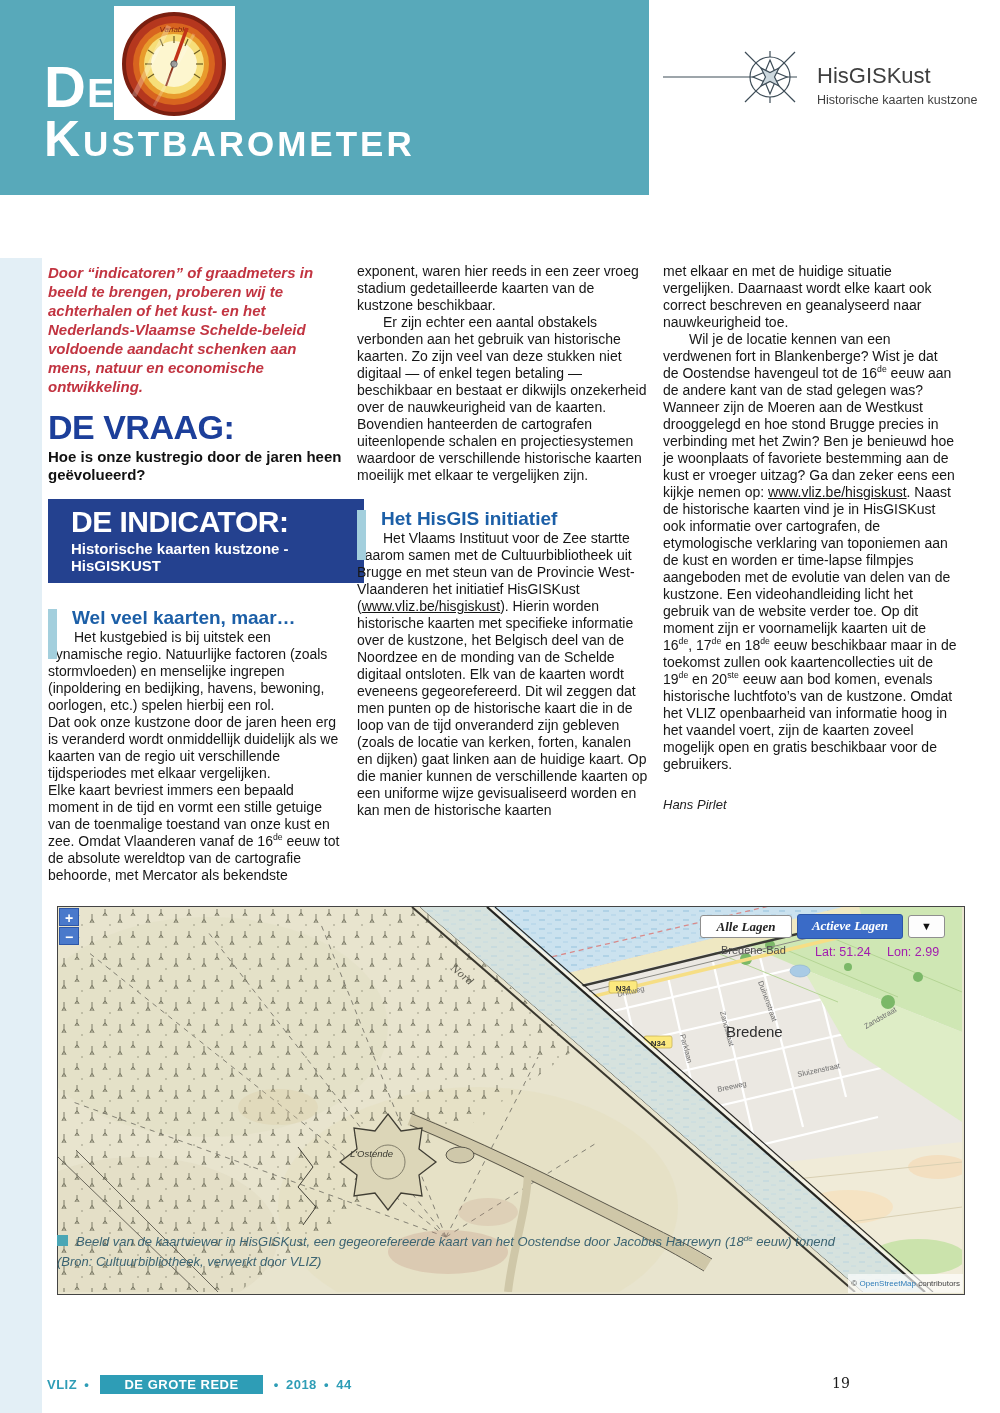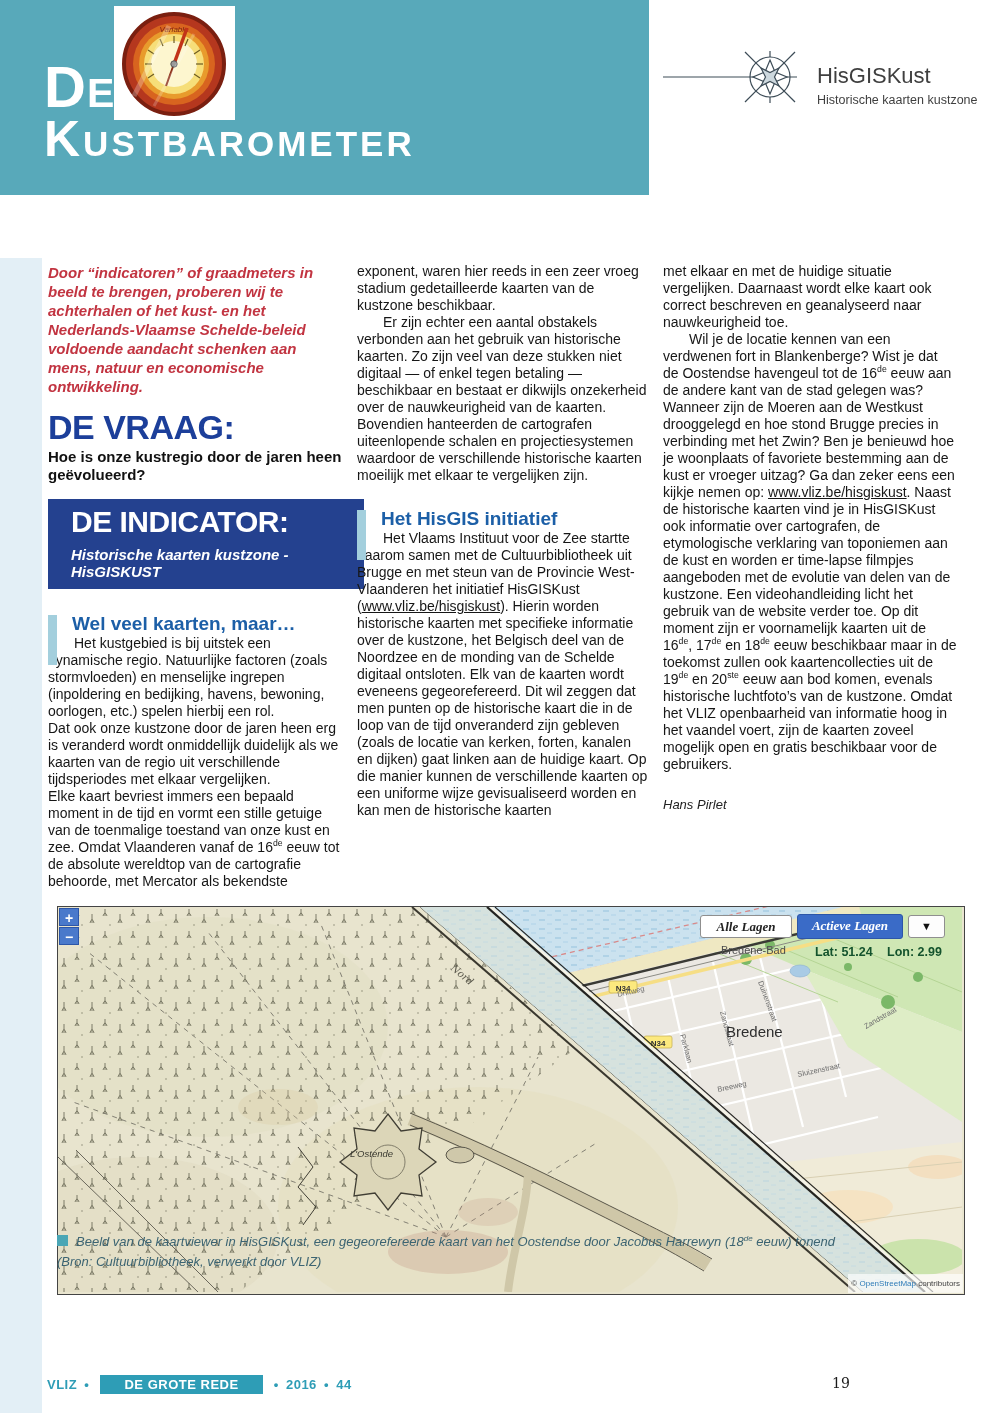--- a/index.html
+++ b/index.html
@@ -20,41 +20,41 @@
   .col1{left:48px;width:294px;}
   .col2{left:357px;width:292px;}
   .col3{left:663px;width:294px;}
   p.body{margin:0;font-size:14px;line-height:17px;color:#161616;}
   p.indent{text-indent:26px;}
   .intro{margin:0 0 6px;font-size:15px;line-height:19px;font-weight:700;font-style:italic;color:var(--accent-red,#C23441);}
   .vraag-h{margin:14px 0 4px;font-size:34px;line-height:1;font-weight:800;letter-spacing:-.5px;color:var(--vraag-blue,#1C3F9A);}
   .vraag-t{margin:0;font-size:15px;line-height:18px;font-weight:600;color:#111;}
   .indicator-box{margin-top:15px;background:var(--indicator-blue,#24418F);color:#fff;padding:7px 23px 9px;width:270px;}
   .indicator-h{font-size:30px;line-height:1.05;font-weight:800;letter-spacing:-.5px;}
-  .indicator-s{font-size:15px;font-weight:700;font-style:italic;margin-top:8px;}
+  .indicator-s{font-size:15px;font-weight:700;margin-top:2px;}
   .section{position:relative;padding-left:24px;margin:24px 0 0;}
   .section .bar{position:absolute;left:0;top:2px;width:9px;height:50px;background:var(--bar-lightblue,#A3CFDD);}
   .section h3{margin:0;font-size:19px;font-weight:700;color:var(--section-blue,#1C5FA7);}
   .after-head{margin-top:20px;}
   .author{margin-top:24px;font-size:13px;font-style:italic;color:#222;}
   .link{text-decoration:underline;}
   sup{font-size:.62em;vertical-align:super;line-height:0;}
   
   .map-viewer{position:absolute;left:57px;top:906px;width:906px;height:387px;border:1px solid #444;
               background:#E9E5CF;overflow:hidden;}
   .map-viewer svg.mapcanvas{position:absolute;left:0;top:0;}
   .zoom-ctl{position:absolute;left:1px;top:1px;width:20px;}
   .zoom-btn{width:20px;height:18px;margin-bottom:1px;background:#4A79CB;color:#fff;font-size:14px;font-weight:700;
             text-align:center;line-height:18px;border:1px solid #2d56a8;box-sizing:border-box;}
   .map-btn{position:absolute;top:8px;height:23px;line-height:21px;text-align:center;font-size:13px;
            font-style:italic;font-weight:700;font-family:"Liberation Serif", serif;border-radius:3px;box-sizing:border-box;}
   .btn-all{left:642px;width:92px;background:#ffffff;color:#222;border:1px solid #8f8f8f;}
   .btn-active{left:739px;top:7px;height:25px;width:106px;background:var(--button-blue,#3A6BC7);color:#fff;border:1px solid #2d56a8;}
   .btn-dd{left:850px;width:37px;background:#FDFDFD;color:#111;border:1px solid #8f8f8f;font-style:normal;font-size:11px;}
-  .coords{position:absolute;top:38px;font-size:12.5px;color:#14532d;font-weight:700;}
+  .coords{position:absolute;top:38px;font-size:12.5px;color:#a21caf;font-weight:400;}
   .lat{left:757px;} .lon{left:829px;}
   .attribution{position:absolute;right:1px;bottom:1px;font-size:8px;color:#444;background:rgba(255,255,255,.65);padding:5px 3px;}
   .attribution .osm{color:#2F7CB8;}
   
   .caption{position:absolute;left:57px;top:1232px;width:880px;font-size:13px;line-height:1.5;font-style:italic;
            color:var(--caption-teal,#3C6472);}
   .caption .bullet{display:inline-block;width:11px;height:11px;background:#4AA6B5;margin-right:8px;font-style:normal;}
   .footer{position:absolute;left:47px;top:1377px;font-size:13px;font-weight:700;letter-spacing:.5px;
           color:var(--footer-teal,#2E9DB6);}
   .footer .badge{background:var(--footer-teal,#2E9DB6);color:#fff;padding:2px 24px;margin:4px 4px;}
@@ -302,19 +302,19 @@
   <div class="caption">
     <span class="bullet"></span><span>Beeld van de kaartviewer in HisGISKust, een gegeorefereerde kaart van het Oostendse door Jacobus Harrewyn (18<sup>de</sup> eeuw) tonend</span>
     <div>(Bron: Cultuurbibliotheek, verwerkt door VLIZ)</div>
   </div>
 
   <div class="footer">
     <span>VLIZ</span>
     <span class="dot">•</span>
     <span class="badge">DE GROTE REDE</span>
     <span class="dot">•</span>
-    <span>2016</span>
+    <span>2018</span>
     <span class="dot">•</span>
     <span>44</span>
   </div>
   <div class="page-num">19</div>
 
 </div>
 
 </body></html>

